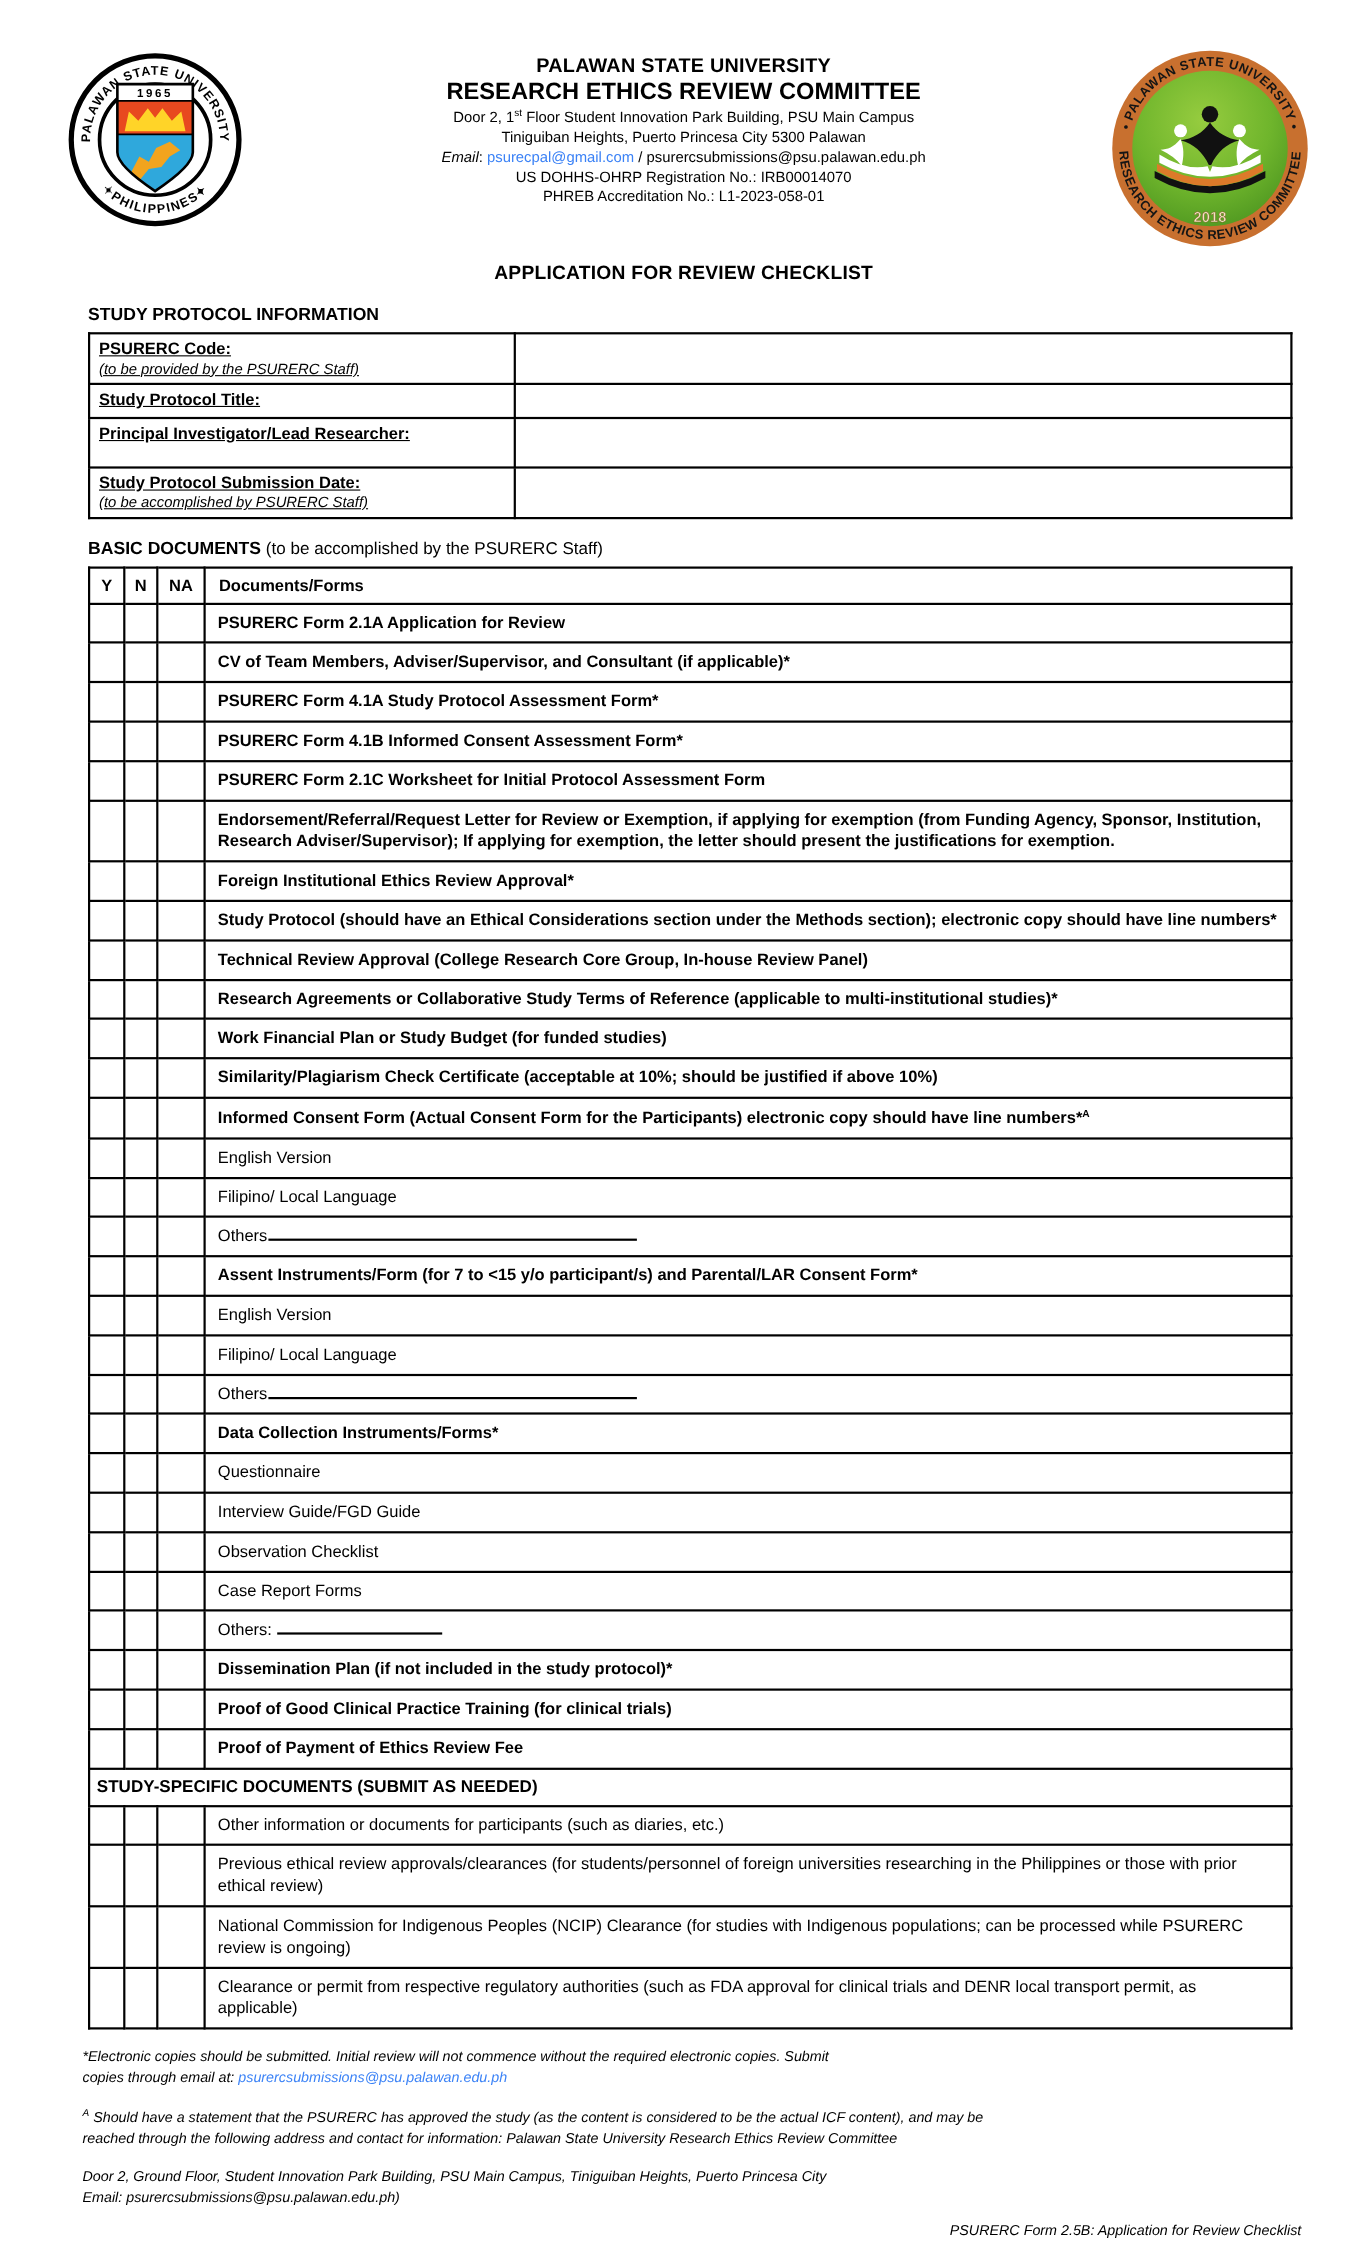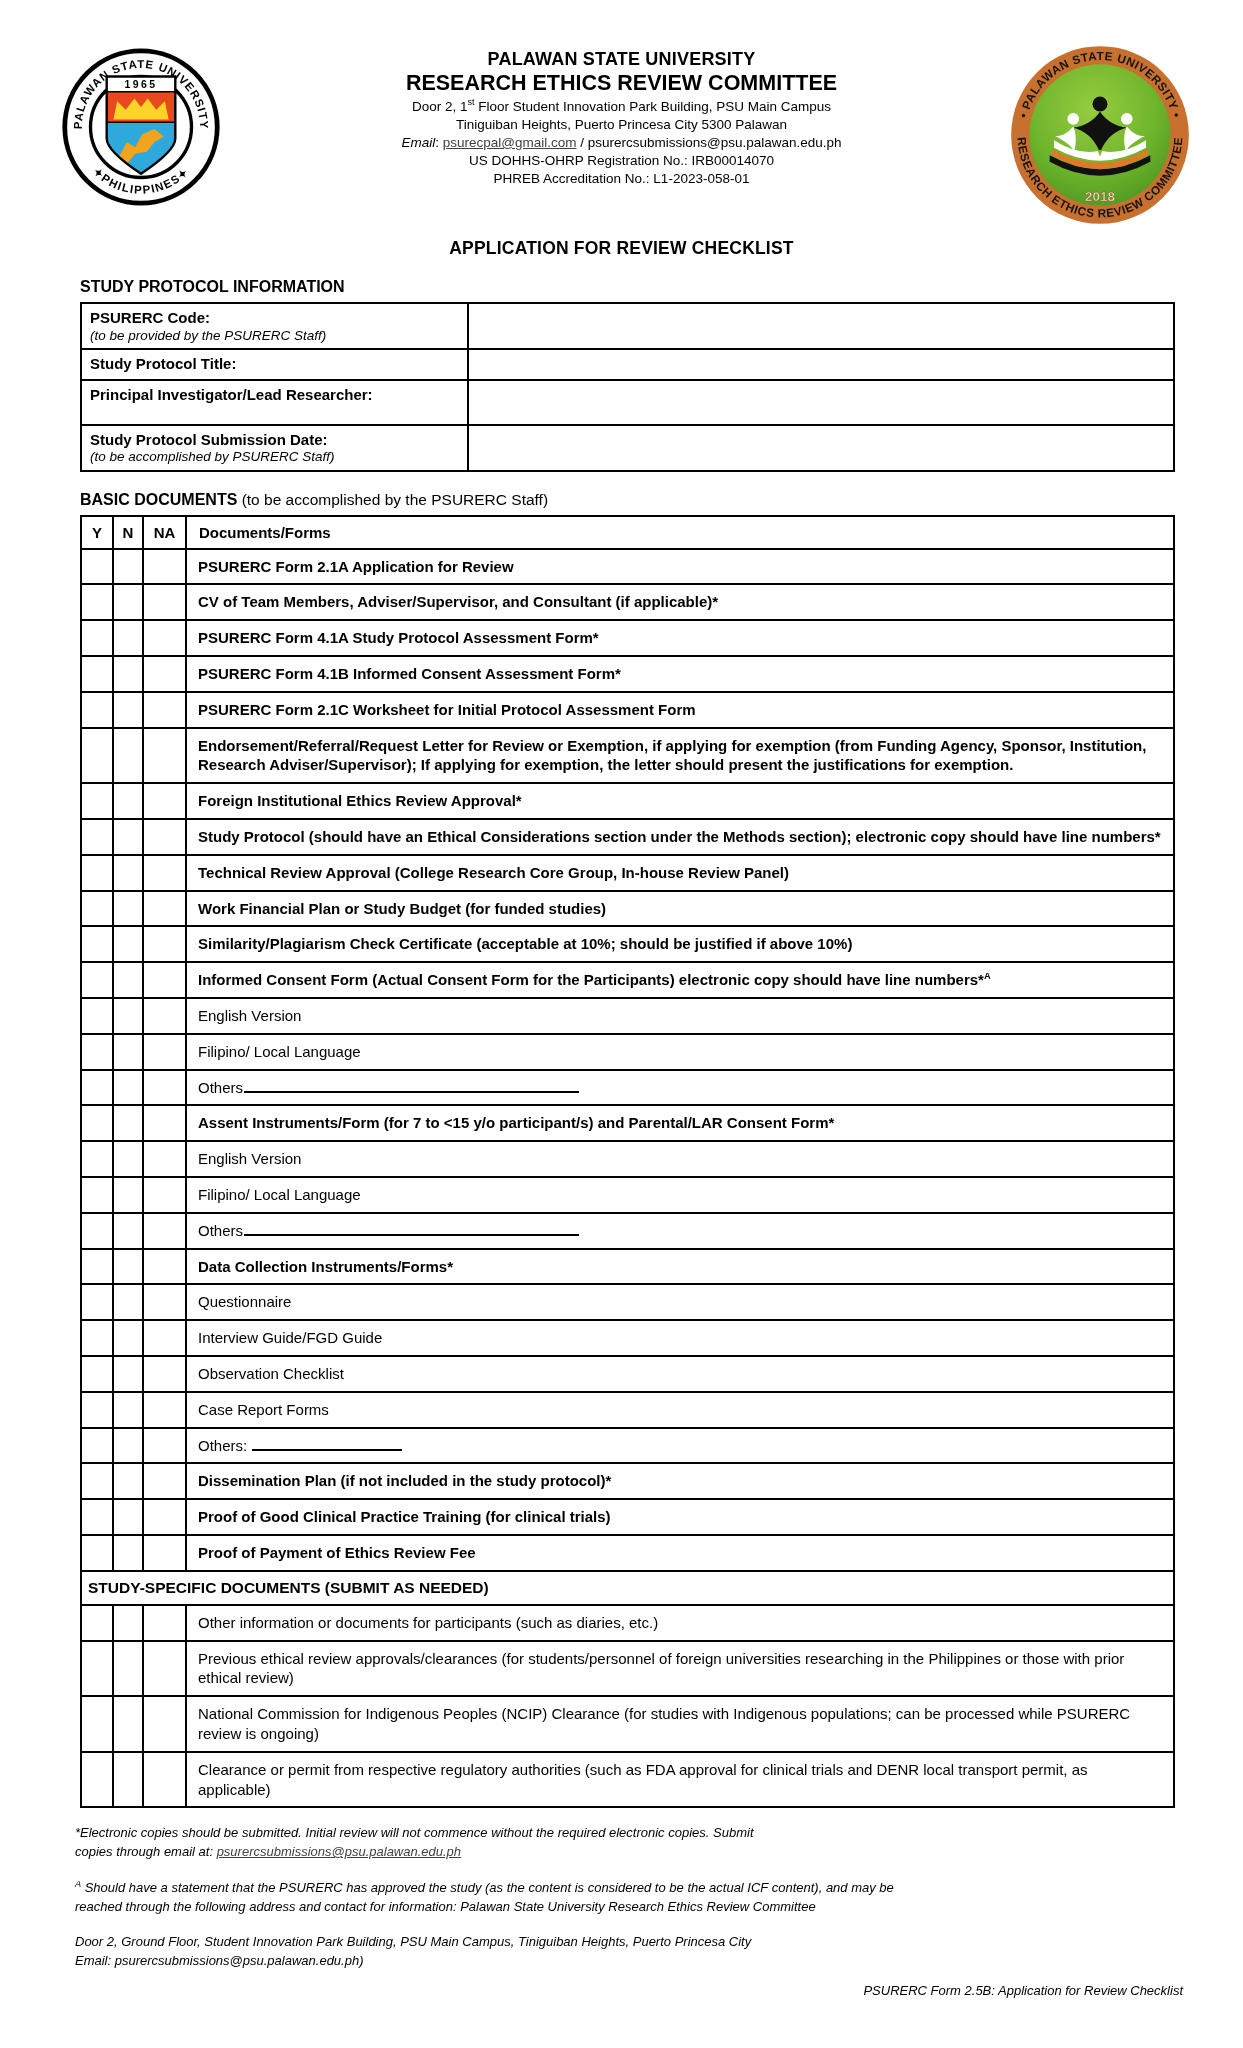--- a/index.html
+++ b/index.html
@@ -15,33 +15,33 @@
   
   .header { position: relative; height: 186px; }
   .logo-left  { position: absolute; left: 60px;  top: 2px; }
   .logo-right { position: absolute; right: 52px; top: 0; }
   .head-text { width: 700px; margin: 0 auto; text-align: center; padding-top: 6px; }
   .hx-univ { font-size: 18px;   font-weight: bold; letter-spacing: .2px; line-height: 1.25; }
   .hx-comm { font-size: 21.5px; font-weight: bold; line-height: 1.2; }
   .hx-line { font-size: 13.5px; line-height: 1.34; }
   .hx-line sup { font-size: 9px; }
   .em { font-style: italic; }
-  a.lnk { color: #404040; text-decoration: underline; cursor: pointer; }
+  a.lnk { color: #3b82f6; cursor: pointer; }
 
   
   .doc-title { text-align: center; font-weight: bold; font-size: 17.5px; margin-top: 10px; letter-spacing: .2px; }
   .content { margin-left: 80px; width: 1095px; }
   .sect-h { font-weight: bold; font-size: 16px; margin: 19px 0 6px 0; }
   .sect-h .it { font-weight: normal; font-size: 15.5px; }
 
   
   .itable { width: 100%; border-collapse: collapse; table-layout: fixed; }
   .itable, .itable td { border: 2px solid #000; }
   .itable td { padding: 3px 8px; vertical-align: top; }
-  td.ilabel { width: 387px; font-weight: bold; font-size: 15px; line-height: 1.25; padding-top: 5px; }
+  td.ilabel { width: 387px; font-weight: bold; font-size: 15px; line-height: 1.25; padding-top: 5px; text-decoration: underline; }
   .inote { font-weight: normal; font-style: italic; font-size: 13.5px; }
   .itable tr:nth-child(1) td { height: 44px; }
   .itable tr:nth-child(2) td { height: 31px; }
   .itable tr:nth-child(3) td { height: 45px; }
   .itable tr:nth-child(4) td { height: 46px; }
 
   
   .ctable { width: 100%; border-collapse: collapse; table-layout: fixed; margin-top: 2px; }
   .ctable, .ctable th, .ctable td { border: 2px solid #000; }
   .ctable th { font-size: 15px; font-weight: bold; padding: 7px 3px; text-align: center; }
@@ -233,20 +233,26 @@
           <tr>
             <td class="cb"></td>
             <td class="cb"></td>
             <td class="cb"></td>
             <td class="doc bold"><span>Technical Review Approval (College Research Core Group, In-house Review Panel)</span></td>
           </tr>
           <tr>
             <td class="cb"></td>
             <td class="cb"></td>
             <td class="cb"></td>
+            <td class="doc bold"><span>Research Agreements or Collaborative Study Terms of Reference (applicable to multi-institutional studies)*</span></td>
+          </tr>
+          <tr>
+            <td class="cb"></td>
+            <td class="cb"></td>
+            <td class="cb"></td>
             <td class="doc bold"><span>Work Financial Plan or Study Budget (for funded studies)</span></td>
           </tr>
           <tr>
             <td class="cb"></td>
             <td class="cb"></td>
             <td class="cb"></td>
             <td class="doc bold"><span>Similarity/Plagiarism Check Certificate (acceptable at 10%; should be justified if above 10%)</span></td>
           </tr>
           <tr>
             <td class="cb"></td>

